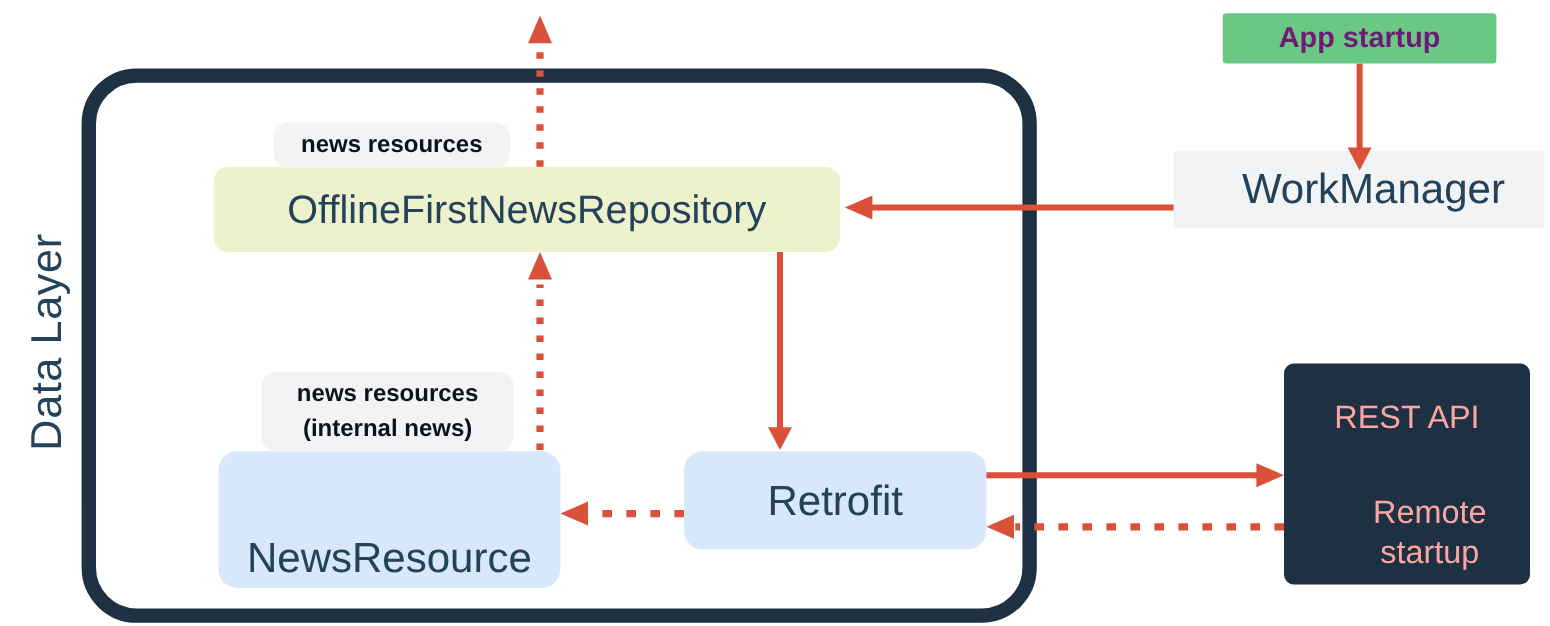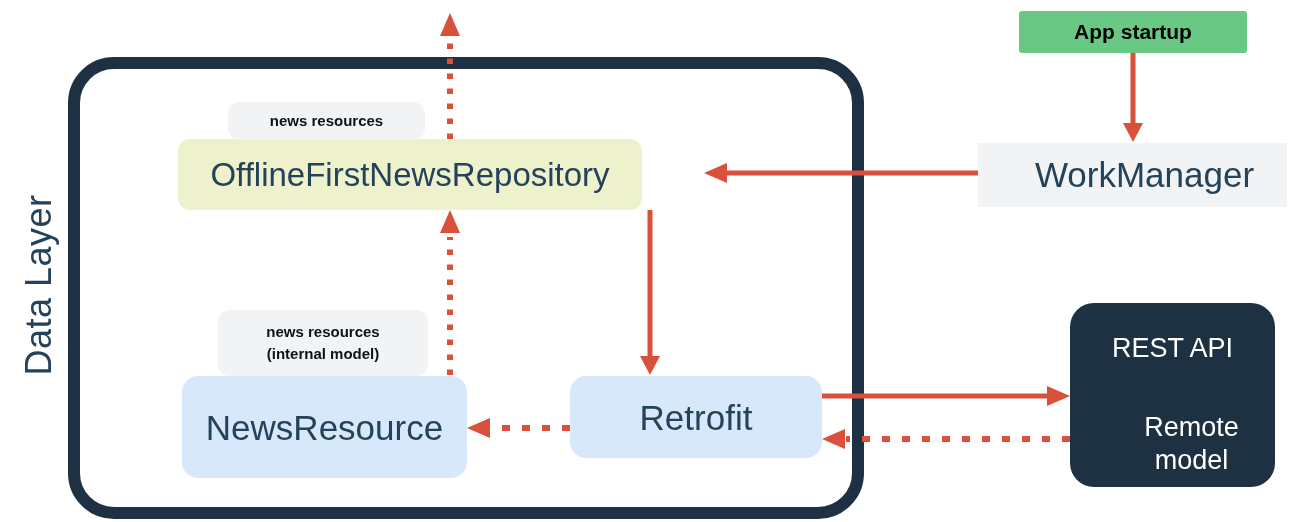--- a/index.html
+++ b/index.html
@@ -28,50 +28,50 @@
     font-size:36px;font-weight:500;color:var(--text-navy);
     white-space:nowrap;letter-spacing:0.5px;
   }
   
   .node{
     position:absolute;display:flex;align-items:center;justify-content:center;
     flex-direction:column;text-align:center;box-sizing:border-box;
   }
   .node span{display:block;}
   .repo{
-    left:178px;top:139px;width:464px;height:71px;
+    left:178px;top:139px;width:522px;height:71px;
     background:var(--yellow);border-radius:12px;
     font-size:33px;color:var(--text-navy);justify-content:center;
   }
   .tag{
     background:var(--gray);border-radius:12px;
-    font-weight:bold;color:#0e1116;font-size:15px;line-height:1.45;z-index:3;text-align:right;
+    font-weight:bold;color:#0e1116;font-size:20px;line-height:1.45;z-index:3;text-align:right;
   }
   .tag-news{left:228px;top:102px;width:197px;height:38px;}
   .tag-internal{left:218px;top:310px;width:210px;height:66px;}
   .bluebox{
     background:var(--blue);border-radius:16px;
     font-size:35px;color:var(--text-navy);line-height:1.4;
   }
-  .dao{left:182px;top:376px;width:285px;height:102px;}
+  .dao{left:182px;top:376px;width:285px;height:114px;justify-content:flex-end;}
   .retrofit{left:570px;top:376px;width:252px;height:82px;}
   .workmanager{
-    left:978px;top:143px;width:309px;height:64px;
+    left:978px;top:126px;width:309px;height:64px;
     background:var(--gray);border-radius:0;
     font-size:35px;color:var(--text-navy);padding-left:24px;
   }
   .appstartup{
     left:1019px;top:11px;width:228px;height:42px;
     background:var(--green);border-radius:3px;
-    color:#000000;font-weight:bold;font-size:21px;
+    color:#701a75;font-weight:bold;font-size:24px;
   }
   .remote{
     left:1070px;top:303px;width:205px;height:184px;
-    background:var(--navy);border-radius:24px;
-    color:#ffffff;font-size:27px;justify-content:flex-start;
+    background:var(--navy);border-radius:8px;
+    color:#fca5a5;font-size:27px;justify-content:flex-start;
   }
   .remote-title{margin-top:31px;line-height:1.1;}
   .remote-sub{margin-top:47px;line-height:1.22;margin-left:38px;}
   
   .arrows{position:absolute;left:0;top:0;z-index:5;pointer-events:none;}
   .solid{stroke:var(--red);stroke-width:5;fill:none;}
   .dashv{stroke:var(--red);stroke-width:6;fill:none;stroke-dasharray:5.5 9.5;}
   .dashh{stroke:var(--red);stroke-width:6;fill:none;stroke-dasharray:8 12;}
   .head{fill:var(--red);stroke:none;}
 </style>
@@ -86,21 +86,21 @@
   <div class="node tag tag-news">
     <span>news resources</span>
   </div>
 
   <div class="node repo">
     <span>OfflineFirstNewsRepository</span>
   </div>
 
   <div class="node tag tag-internal">
     <span>news resources</span>
-    <span>(internal model)</span>
+    <span>(internal news)</span>
   </div>
 
   <div class="node bluebox dao">
     <span>NewsResource</span>
   </div>
 
   <div class="node bluebox retrofit">
     <span>Retrofit</span>
   </div>
 
@@ -109,21 +109,21 @@
   </div>
 
   <div class="node appstartup">
     <span>App startup</span>
   </div>
 
   <div class="node remote">
     <div class="remote-title">REST API</div>
     <div class="remote-sub">
       <span>Remote</span>
-      <span>model</span>
+      <span>startup</span>
     </div>
   </div>
 
   <svg class="arrows" width="1292" height="522" viewBox="0 0 1292 522">
 
     <g>
       <line class="dashv" x1="450" y1="139" x2="450" y2="40"></line>
       <polygon class="head" points="450,13 440,36 460,36"></polygon>
     </g>
 

